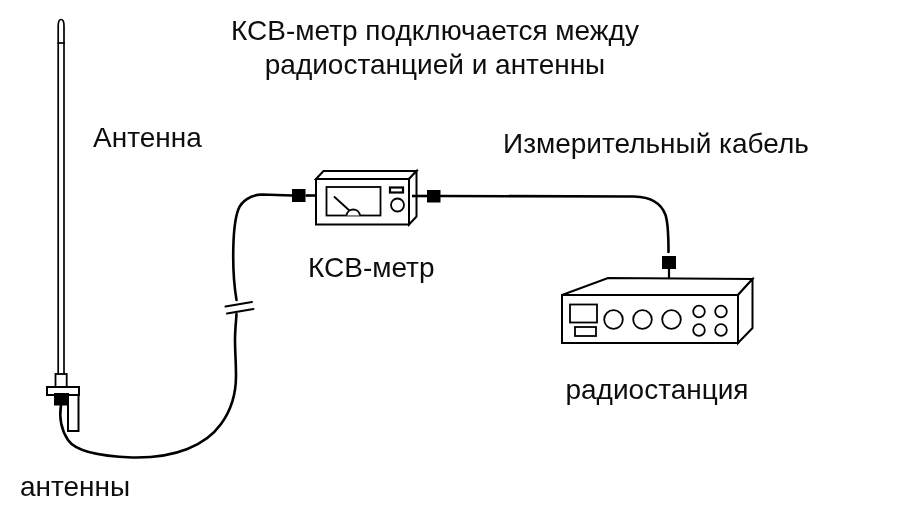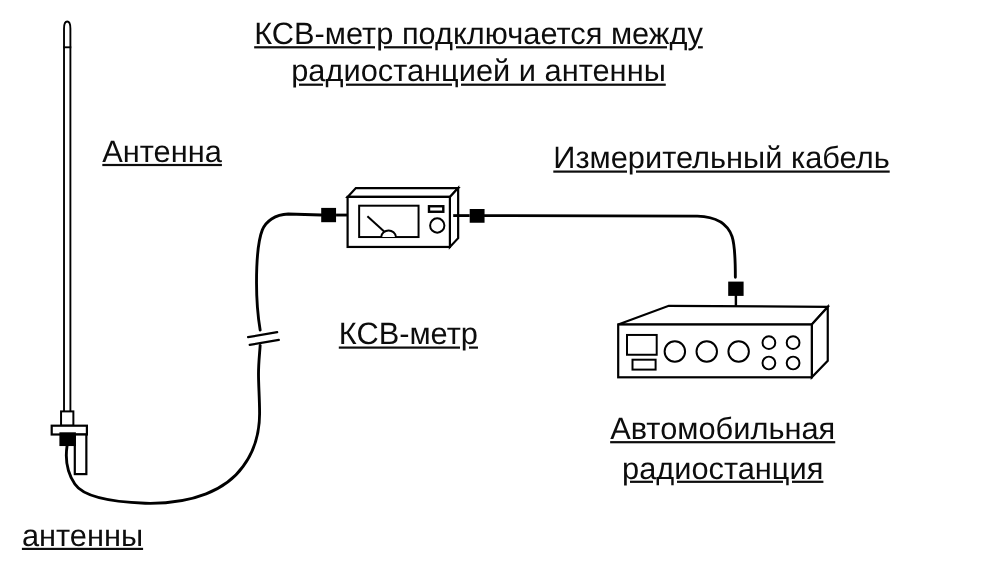--- a/index.html
+++ b/index.html
@@ -21,21 +21,20 @@
     position: absolute;
     left: 0; top: 0;
     color: var(--ink);
   }
   .lbl {
     position: absolute;
     font-size: 28px;
     line-height: 33px;
     white-space: nowrap;
     color: var(--text);
-    text-decoration: underline;
   }
   .lbl.center { text-align: center; white-space: normal; }
   .title { text-align: center; line-height: 34px; }
 </style>
 </head>
 <body>
 
 <div class="stage">
 
   <svg class="artwork" width="900" height="530" viewBox="0 0 900 530" fill="none" stroke="currentColor">
@@ -102,24 +101,23 @@
 
   <div class="lbl title" style="left:185px; top:14px; width:500px;">
     <div>КСВ-метр подключается между</div>
     <div>радиостанцией и антенны</div>
   </div>
 
   <div class="lbl" style="left:93px; top:121px;">Антенна</div>
 
   <div class="lbl" style="left:503px; top:127px;">Измерительный кабель</div>
 
-  <div class="lbl" style="left:308px; top:251px;margin-top:36px;">КСВ-метр</div>
+  <div class="lbl" style="left:308px; top:251px;">КСВ-метр</div>
 
   <div class="lbl center" style="left:531px; top:372px; width:252px; line-height:36px;">
-    <div>Автомобильная</div>
     <div>радиостанция</div>
   </div>
 
 
   <div class="lbl center" style="left:0px; top:470px; width:150px;">
     <div>антенны</div>
   </div>
 
 </div>
 

